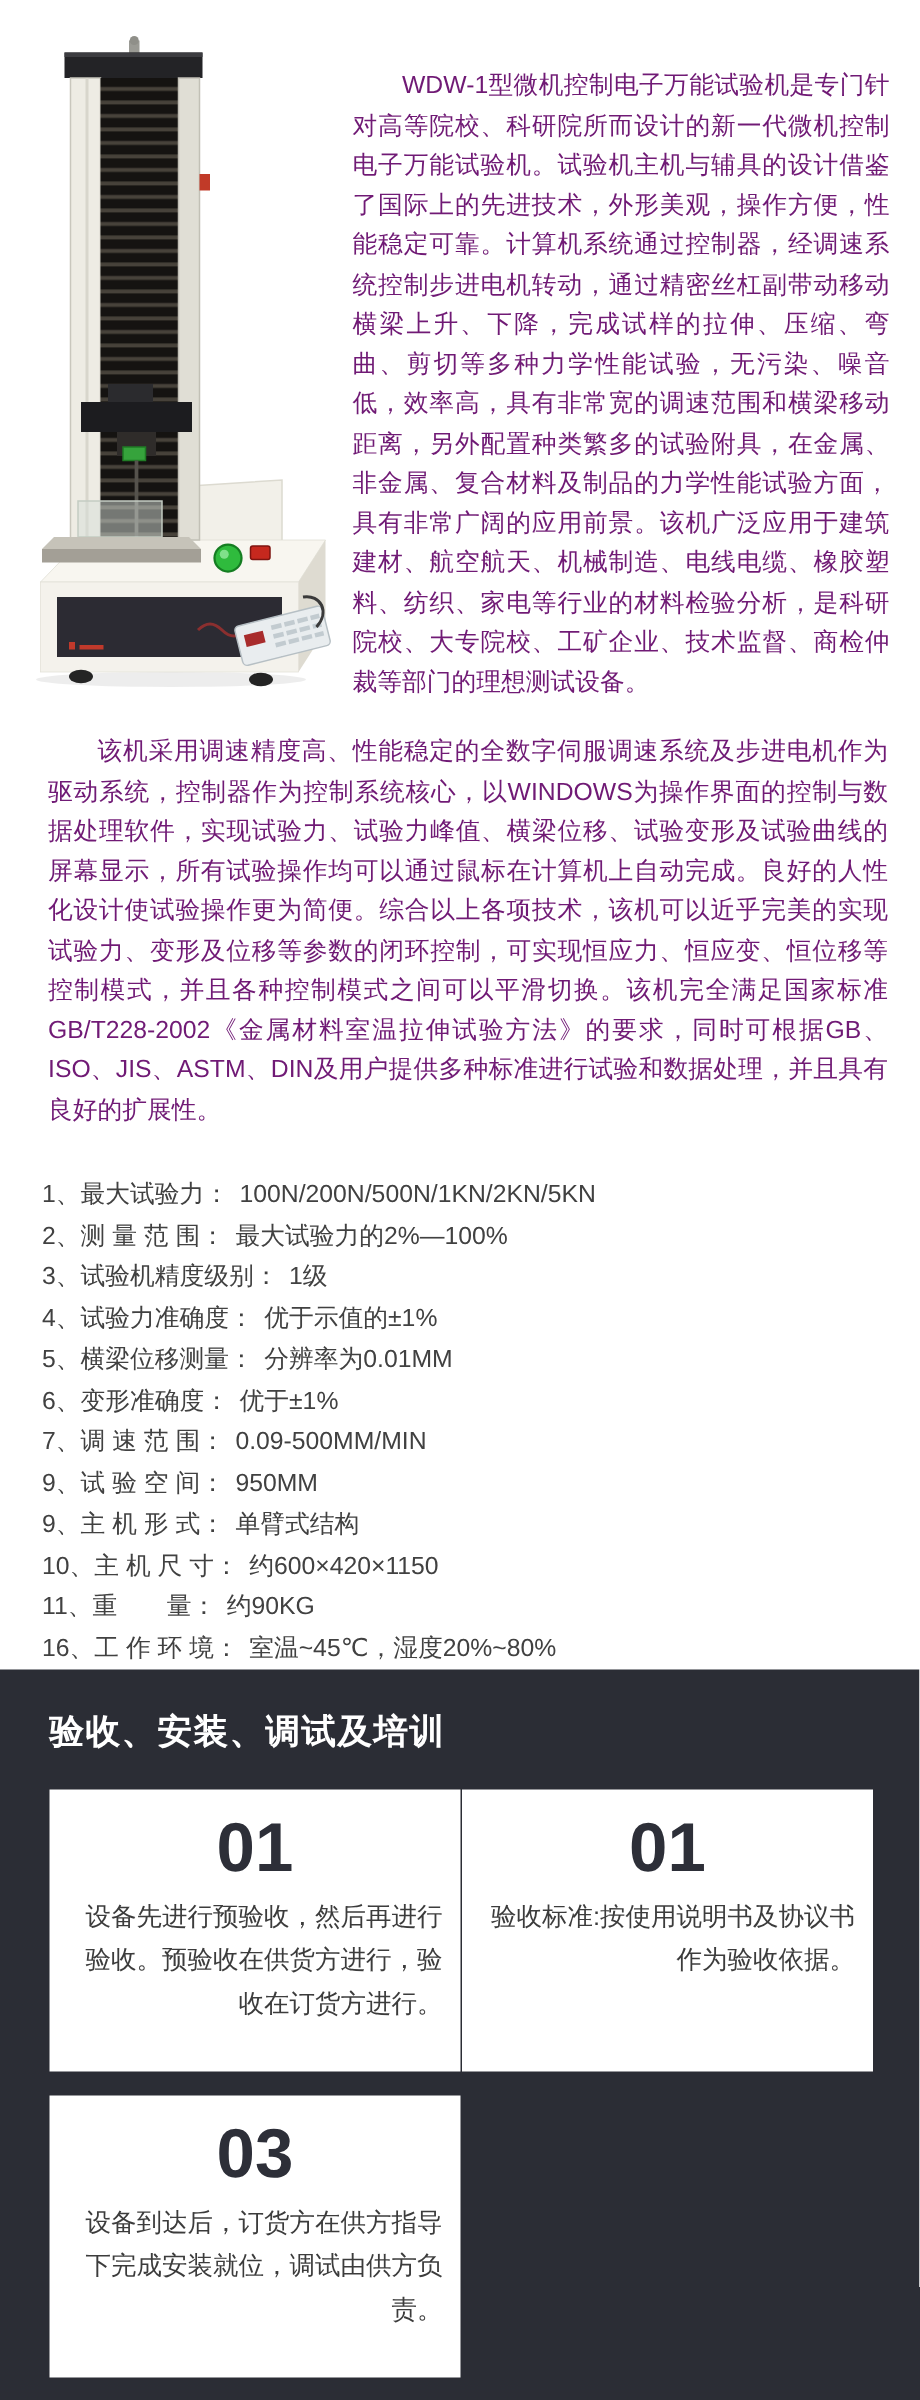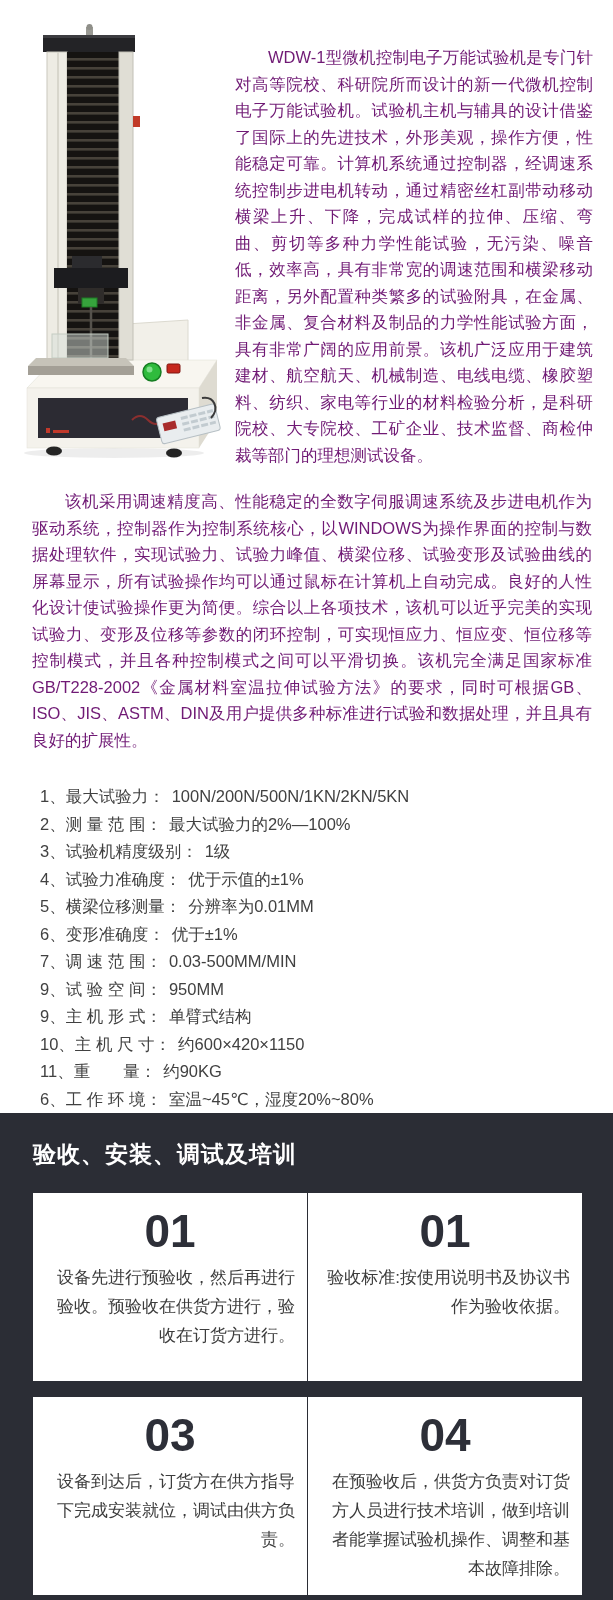--- a/index.html
+++ b/index.html
@@ -15,21 +15,21 @@
   .top-section { display: flex; padding: 20px 20px 0 14px; }
   .machine-wrap { width: 218px; flex: none; }
   .intro-text { flex: 1; padding-top: 24px; padding-left: 3px; }
   .para {
     font-size: 16.5px; line-height: 26.5px;
     text-align: justify; text-indent: 2em;
     color: #701a75; margin: 0;
   }
   .para2-wrap { margin: 20px 21px 0 32px; }
   .specs {
-    margin: 30px 20px 0 40px;
+    margin: 30px 20px 0 28px;
     font-size: 16.5px; line-height: 27.5px; color: #414141; text-align: center;
   }
   .spec-row { display: flex; }
   .spec-label { white-space: pre; flex: none; }
   .spec-value { white-space: pre; margin-left: 7px; }
 
   .acceptance {
     margin-top: auto;
     background: #2b2d35;
     padding: 18px 31px 20px 33px;
@@ -167,57 +167,53 @@
   <div class="spec-row">
       <span class="spec-label">5、横梁位移测量：</span>
       <span class="spec-value">分辨率为0.01MM</span>
     </div>
   <div class="spec-row">
       <span class="spec-label">6、变形准确度：</span>
       <span class="spec-value">优于±1%</span>
     </div>
   <div class="spec-row">
       <span class="spec-label">7、调 速 范 围：</span>
-      <span class="spec-value">0.03-500MM/MIN</span>
+      <span class="spec-value">0.09-500MM/MIN</span>
     </div>
   <div class="spec-row">
       <span class="spec-label">9、试 验 空 间：</span>
       <span class="spec-value">950MM</span>
     </div>
   <div class="spec-row">
       <span class="spec-label">9、主 机 形 式：</span>
       <span class="spec-value">单臂式结构</span>
     </div>
   <div class="spec-row">
       <span class="spec-label">10、主 机 尺 寸：</span>
       <span class="spec-value">约600×420×1150</span>
     </div>
   <div class="spec-row">
       <span class="spec-label">11、重　　量：</span>
       <span class="spec-value">约90KG</span>
     </div>
   <div class="spec-row">
-      <span class="spec-label">6、工 作 环 境：</span>
+      <span class="spec-label">16、工 作 环 境：</span>
       <span class="spec-value">室温~45℃，湿度20%~80%</span>
     </div>
 </div>
 
 <div class="acceptance">
   <div class="acceptance-title">验收、安装、调试及培训</div>
   <div class="cards">
     <div class="card">
       <div class="card-number">01</div>
       <div class="card-text">设备先进行预验收，然后再进行验收。预验收在供货方进行，验收在订货方进行。</div>
     </div>
     <div class="card">
       <div class="card-number">01</div>
       <div class="card-text">验收标准:按使用说明书及协议书作为验收依据。</div>
     </div>
     <div class="card">
       <div class="card-number">03</div>
       <div class="card-text">设备到达后，订货方在供方指导下完成安装就位，调试由供方负责。</div>
     </div>
-    <div class="card">
-      <div class="card-number">04</div>
-      <div class="card-text">在预验收后，供货方负责对订货方人员进行技术培训，做到培训者能掌握试验机操作、调整和基本故障排除。</div>
-    </div>
   </div>
 </div>
 
 </body></html>

